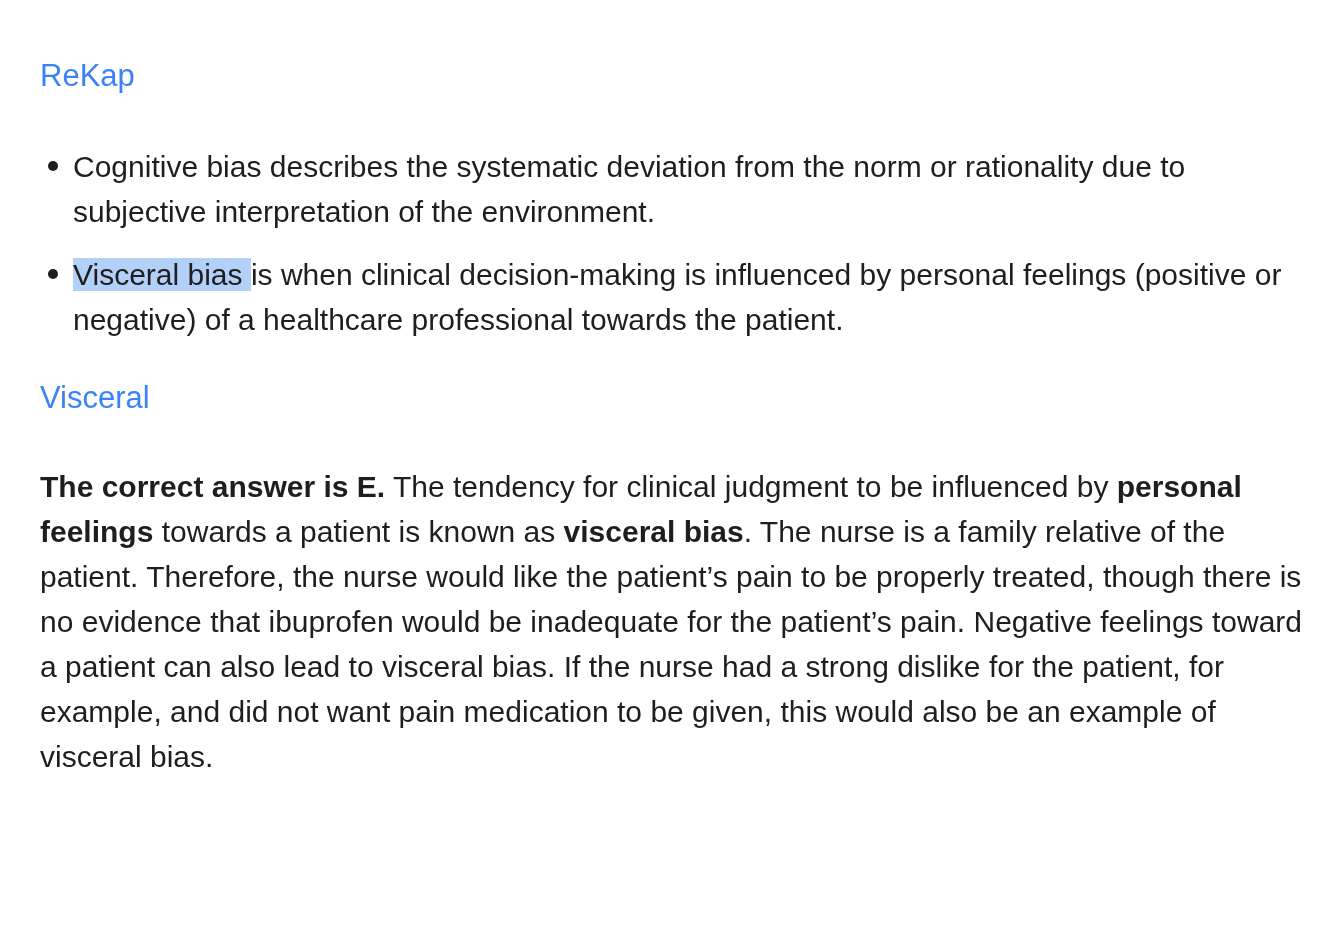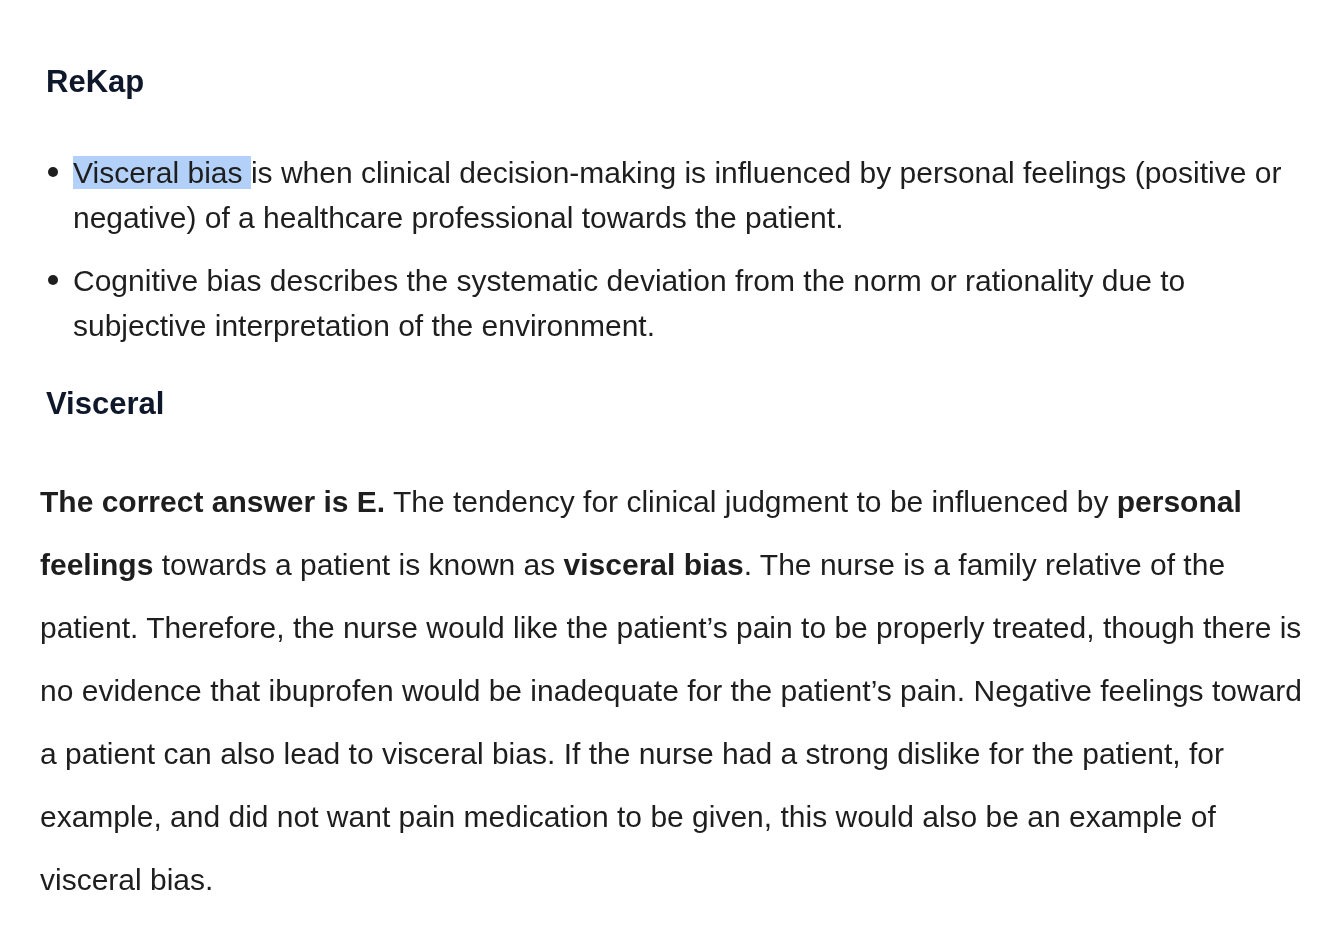--- a/index.html
+++ b/index.html
@@ -15,23 +15,23 @@
     font-family: "Liberation Sans", "DejaVu Sans", sans-serif;
     color: #1e1e1e;
     -webkit-font-smoothing: antialiased;
   }
   .content {
     padding: 58px 18px 0 40px;
   }
   .heading {
     font-size: 31px;
     line-height: 36px;
-    font-weight: 700;
-    margin: 6px;
-    color: #0f172a;
+    font-weight: 400;
+    margin: 0;
+    color: #3b82f6;
   }
   .bullet-list {
     list-style: none;
     margin: 50px 0 0 0;
     padding: 0;
   }
   .bullet-list li {
     position: relative;
     padding-left: 33px;
     font-size: 30px;
@@ -49,36 +49,36 @@
     width: 10px;
     height: 10px;
     border-radius: 50%;
     background: #1e1e1e;
   }
   .heading.analysis {
     margin-top: 38px;
   }
   .analysis-text {
     font-size: 30px;
-    line-height: 63px;
+    line-height: 45px;
     margin: 48px 0 0 0;
     max-width: 1274px;
   }
   .hl {
     background: #b3d1f8;
   }
   strong { font-weight: 700; }
 </style>
 </head>
 <body>
 
 <main class="content">
   <h2 class="heading">ReKap</h2>
 
   <ul class="bullet-list">
+      <li>Cognitive bias describes the systematic deviation from the norm or rationality due to subjective interpretation of the environment.</li>
       <li><span class="hl">Visceral bias </span>is when clinical decision-making is influenced by personal feelings (positive or negative) of a healthcare professional towards the patient.</li>
-      <li>Cognitive bias describes the systematic deviation from the norm or rationality due to subjective interpretation of the environment.</li>
     </ul>
 
   <h2 class="heading analysis">Visceral</h2>
 
   <p class="analysis-text"><strong>The correct answer is E.</strong> The tendency for clinical judgment to be influenced by <strong>personal feelings</strong> towards a patient is known as <strong>visceral bias</strong>. The nurse is a family relative of the patient. Therefore, the nurse would like the patient’s pain to be properly treated, though there is no evidence that ibuprofen would be inadequate for the patient’s pain. Negative feelings toward a patient can also lead to visceral bias. If the nurse had a strong dislike for the patient, for example, and did not want pain medication to be given, this would also be an example of visceral bias.</p>
 </main>
 
 </body></html>

